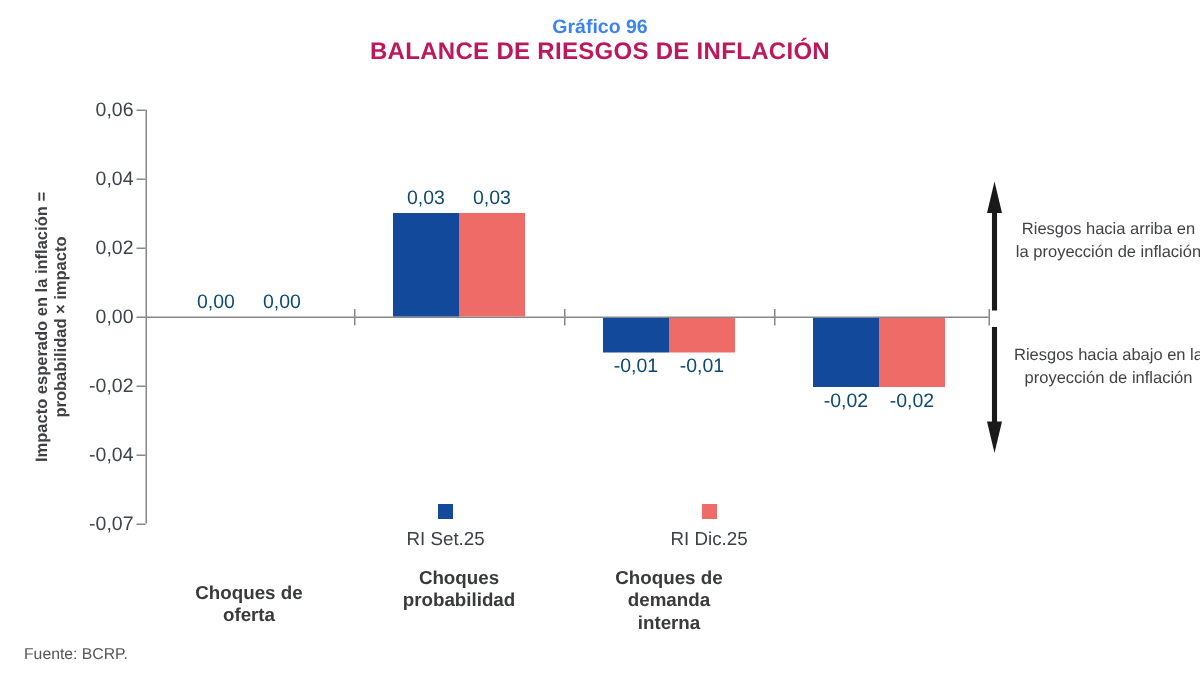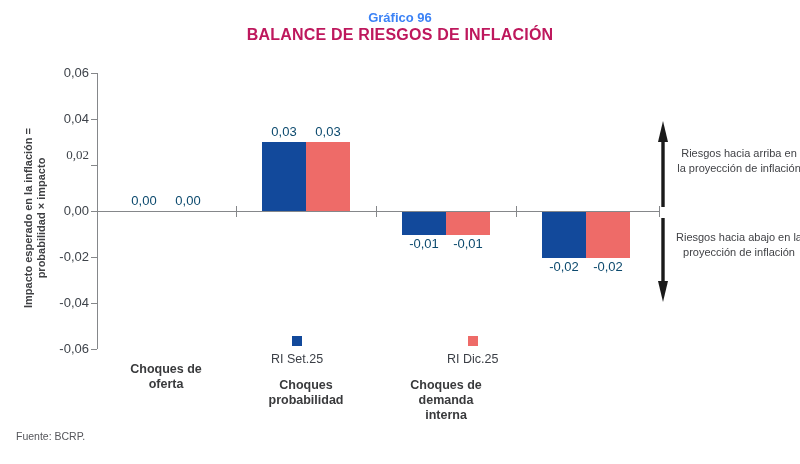--- a/index.html
+++ b/index.html
@@ -47,49 +47,49 @@
     <div>probabilidad × impacto</div>
   </div>
 
   <div id="plot" style="position:absolute;left:0;top:0;width:800px;height:464px;">
       <div style="position: absolute; left: 97px; top: 73px; width: 1.2px; height: 276px; background: rgb(133, 135, 138);"></div>
       <div style="position: absolute; left: 91px; top: 73px; width: 6px; height: 1.2px; background: rgb(133, 135, 138);"></div>
       <div class="ytick-label" style="position: absolute; left: 49px; top: 65px;">0,06</div>
       <div style="position: absolute; left: 91px; top: 119px; width: 6px; height: 1.2px; background: rgb(133, 135, 138);"></div>
       <div class="ytick-label" style="position: absolute; left: 49px; top: 111px;">0,04</div>
       <div style="position: absolute; left: 91px; top: 165px; width: 6px; height: 1.2px; background: rgb(133, 135, 138);"></div>
-      <div class="ytick-label" style="position: absolute; left: 49px; top: 147px; font-family: Liberation Serif, serif;">0,02</div>
+      <div class="ytick-label" style="position: absolute; left: 49px; top: 157px;">0,02</div>
       <div style="position: absolute; left: 91px; top: 211px; width: 6px; height: 1.2px; background: rgb(133, 135, 138);"></div>
       <div class="ytick-label" style="position: absolute; left: 49px; top: 203px;">0,00</div>
       <div style="position: absolute; left: 91px; top: 257px; width: 6px; height: 1.2px; background: rgb(133, 135, 138);"></div>
       <div class="ytick-label" style="position: absolute; left: 49px; top: 249px;">-0,02</div>
       <div style="position: absolute; left: 91px; top: 303px; width: 6px; height: 1.2px; background: rgb(133, 135, 138);"></div>
       <div class="ytick-label" style="position: absolute; left: 49px; top: 295px;">-0,04</div>
       <div style="position: absolute; left: 91px; top: 349px; width: 6px; height: 1.2px; background: rgb(133, 135, 138);"></div>
-      <div class="ytick-label" style="position: absolute; left: 49px; top: 341px;">-0,06</div>
+      <div class="ytick-label" style="position: absolute; left: 49px; top: 341px;">-0,07</div>
       <div style="position: absolute; left: 97px; top: 211px; width: 562px; height: 1.2px; background: rgb(133, 135, 138);"></div>
       <div style="position: absolute; left: 236px; top: 206px; width: 1.2px; height: 11px; background: rgb(133, 135, 138);"></div>
       <div style="position: absolute; left: 376px; top: 206px; width: 1.2px; height: 11px; background: rgb(133, 135, 138);"></div>
       <div style="position: absolute; left: 516px; top: 206px; width: 1.2px; height: 11px; background: rgb(133, 135, 138);"></div>
       <div style="position: absolute; left: 659px; top: 206px; width: 1.2px; height: 11px; background: rgb(133, 135, 138);"></div>
       <div class="value-label" style="position: absolute; left: 122px; top: 194px;">0,00</div>
       <div class="bar" style="position: absolute; left: 262px; top: 142px; width: 44px; height: 69px; background: rgb(18, 73, 155);"></div>
       <div class="value-label" style="position: absolute; left: 262px; top: 125px;">0,03</div>
       <div class="bar" style="position: absolute; left: 402px; top: 212px; width: 44px; height: 23px; background: rgb(18, 73, 155);"></div>
       <div class="value-label" style="position: absolute; left: 402px; top: 237px;">-0,01</div>
       <div class="bar" style="position: absolute; left: 542px; top: 212px; width: 44px; height: 46px; background: rgb(18, 73, 155);"></div>
       <div class="value-label" style="position: absolute; left: 542px; top: 260px;">-0,02</div>
       <div class="value-label" style="position: absolute; left: 166px; top: 194px;">0,00</div>
       <div class="bar" style="position: absolute; left: 306px; top: 142px; width: 44px; height: 69px; background: rgb(238, 107, 104);"></div>
       <div class="value-label" style="position: absolute; left: 306px; top: 125px;">0,03</div>
       <div class="bar" style="position: absolute; left: 446px; top: 212px; width: 44px; height: 23px; background: rgb(238, 107, 104);"></div>
       <div class="value-label" style="position: absolute; left: 446px; top: 237px;">-0,01</div>
       <div class="bar" style="position: absolute; left: 586px; top: 212px; width: 44px; height: 46px; background: rgb(238, 107, 104);"></div>
       <div class="value-label" style="position: absolute; left: 586px; top: 260px;">-0,02</div>
-      <div class="cat-label" style="position: absolute; left: 124px; top: 362px;">Choques de oferta</div>
+      <div class="cat-label" style="position: absolute; left: 124px; top: 388px;">Choques de oferta</div>
       <div class="cat-label" style="position: absolute; left: 264px; top: 378px;">Choques probabilidad</div>
       <div class="cat-label" style="position: absolute; left: 404px; top: 378px;">Choques de demanda interna</div>
     </div>
 
   <svg class="arrow-svg" width="24" height="192" viewBox="0 0 24 192">
     <polygon points="12,7 7,28 17,28" fill="#1a1a1a"></polygon>
     <rect x="10.3" y="26" width="3.4" height="67" fill="#1a1a1a"></rect>
     <rect x="10.3" y="104" width="3.4" height="65" fill="#1a1a1a"></rect>
     <polygon points="12,188 7,167 17,167" fill="#1a1a1a"></polygon>
   </svg>

